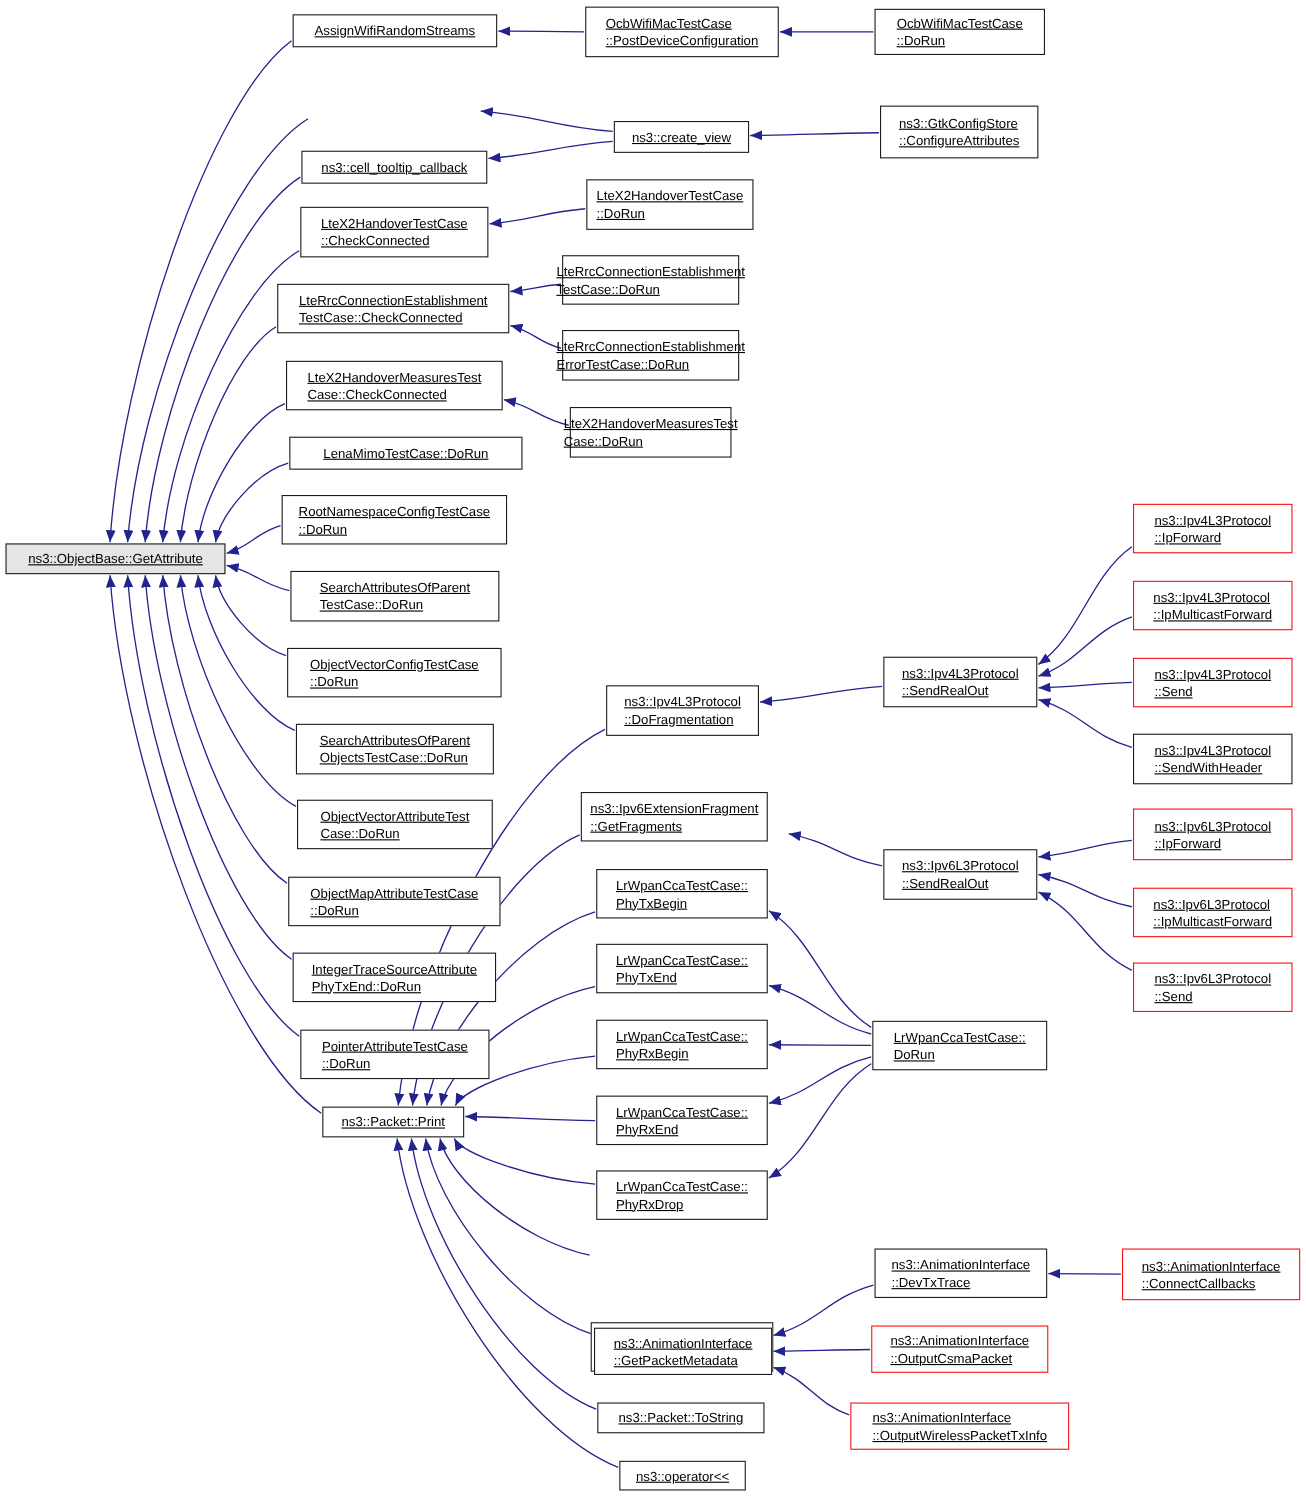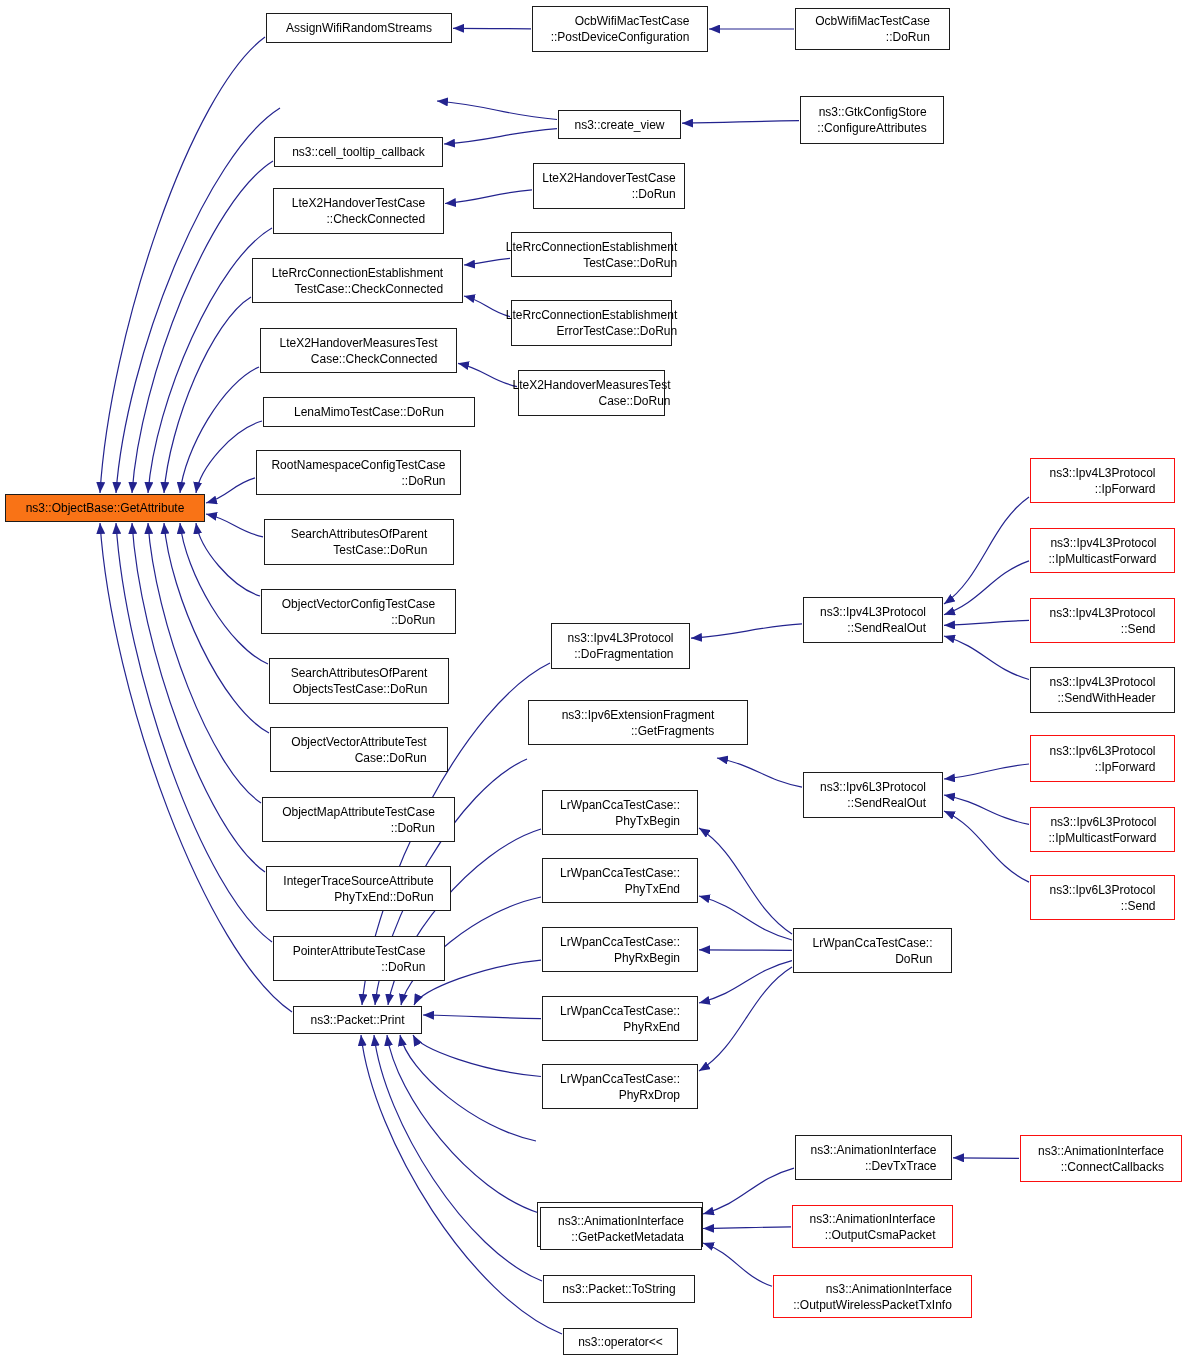--- a/index.html
+++ b/index.html
@@ -1,25 +1,25 @@
 <!DOCTYPE html>
 <html><head>
 <meta charset="utf-8">
 <style>
   html,body{margin:0;padding:0;background:#ffffff;}
   .graph{position:relative;width:1187px;height:1363px;font-family:"Liberation Sans",sans-serif;overflow:hidden;}
   #edge-layer{position:absolute;left:0;top:0;width:1187px;height:1363px;pointer-events:none;z-index:1;}
   .node{
     position:absolute;box-sizing:border-box;z-index:2;
     display:flex;align-items:center;justify-content:center;
-    text-align:right;white-space:pre-line;
+    text-align:left;white-space:pre-line;
     font-size:12px;line-height:16px;color:#000;
-    background:#ffffff;border:1.5px solid #1c1c1c;cursor:pointer;
+    background:#ffffff;border:1.5px solid #1c1c1c;cursor:pointer;text-decoration:underline;
   }
-  .node.main{background:#f97316;cursor:default;}
+  .node.main{background:#e5e5e5;cursor:default;}
   .node.truncated{border-color:#fb0f0f;}
 </style>
 </head>
 <body>
 
 <div class="graph">
   <svg id="edge-layer" width="1187" height="1363" viewBox="0 0 1187 1363" xmlns="http://www.w3.org/2000/svg">
     <defs>
       <marker id="arrow" viewBox="0 0 11 9" refX="11" refY="4.5" markerWidth="11" markerHeight="9" markerUnits="userSpaceOnUse" orient="auto">
         <path d="M0,0 L11,4.5 L0,9 Z" fill="#23238e"></path>
@@ -118,21 +118,21 @@
   <div class="node" style="left:533px;top:163px;width:152px;height:46px">LteX2HandoverTestCase
 ::DoRun</div>
   <div class="node" style="left:511px;top:232px;width:161px;height:45px">LteRrcConnectionEstablishment
 TestCase::DoRun</div>
   <div class="node" style="left:511px;top:300px;width:161px;height:46px">LteRrcConnectionEstablishment
 ErrorTestCase::DoRun</div>
   <div class="node" style="left:518px;top:370px;width:147px;height:46px">LteX2HandoverMeasuresTest
 Case::DoRun</div>
   <div class="node" style="left:551px;top:623px;width:139px;height:46px">ns3::Ipv4L3Protocol
 ::DoFragmentation</div>
-  <div class="node" style="left:528px;top:700px;width:220px;height:45px">ns3::Ipv6ExtensionFragment
+  <div class="node" style="left:528px;top:720px;width:170px;height:45px">ns3::Ipv6ExtensionFragment
 ::GetFragments</div>
   <div class="node" style="left:542px;top:790px;width:156px;height:45px">LrWpanCcaTestCase::
 PhyTxBegin</div>
   <div class="node" style="left:542px;top:858px;width:156px;height:45px">LrWpanCcaTestCase::
 PhyTxEnd</div>
   <div class="node" style="left:542px;top:927px;width:156px;height:45px">LrWpanCcaTestCase::
 PhyRxBegin</div>
   <div class="node" style="left:542px;top:996px;width:156px;height:45px">LrWpanCcaTestCase::
 PhyRxEnd</div>
   <div class="node" style="left:542px;top:1064px;width:156px;height:45px">LrWpanCcaTestCase::

